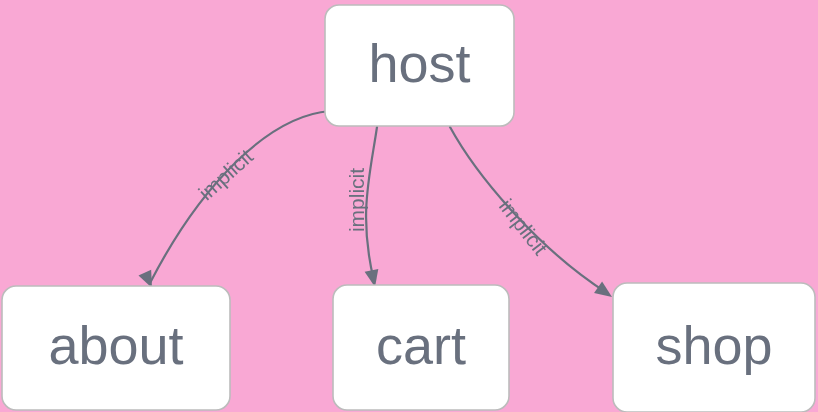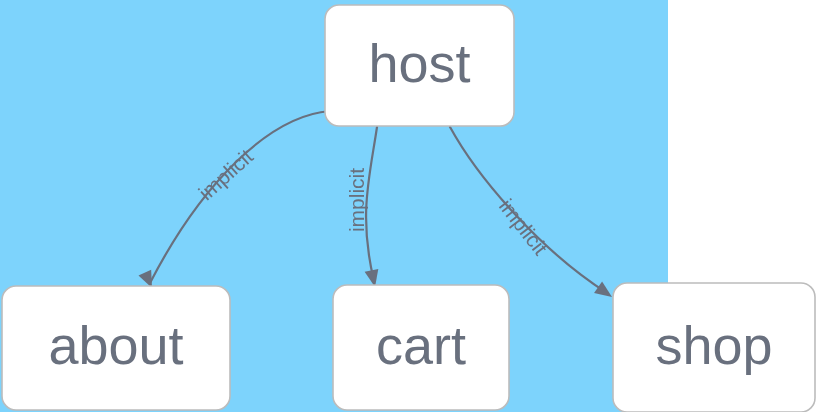--- a/index.html
+++ b/index.html
@@ -9,23 +9,23 @@
     background: #ffffff;
   }
   body {
     width: 818px;
     height: 412px;
     font-family: "Liberation Sans", sans-serif;
     overflow: hidden;
   }
   #canvas {
     position: relative;
-    width: 668px;
+    width: 818px;
     height: 412px;
-    background: #7dd3fc;
+    background: #f9a8d4;
   }
   #graph-svg {
     position: absolute;
     left: 0;
     top: 0;
     width: 818px;
     height: 412px;
     display: block;
   }
   .node-box {

